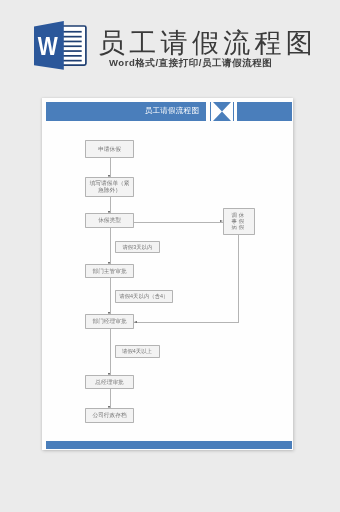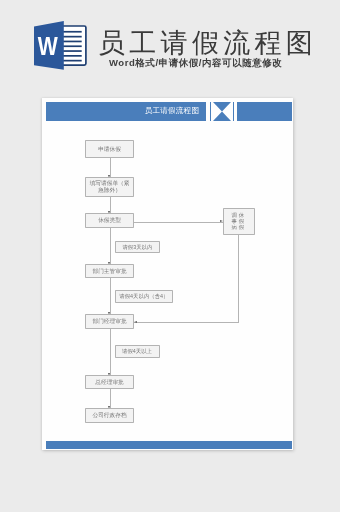--- a/index.html
+++ b/index.html
@@ -54,21 +54,21 @@
         <rect x="32.1" y="39.0" width="18.6" height="1.7"></rect>
         <rect x="32.1" y="43.8" width="18.6" height="1.7"></rect>
       </g>
 
       <path d="M3 10.4 L32.8 4.9 L32.8 53.8 L3 49.3 Z" fill="#2b579a"></path>
       <text x="6.8" y="38.8" font-family="'Liberation Sans',sans-serif" font-size="25.5" font-weight="700" fill="#ffffff" textLength="20" lengthAdjust="spacingAndGlyphs">W</text>
     </svg>
   </div>
 
   <div class="title">员工请假流程图</div>
-  <div class="subtitle">Word格式/申请休假/内容可以随意修改</div>
+  <div class="subtitle">Word格式/直接打印/员工请假流程图</div>
 
   <div class="page">
     <div class="topbar">
       <div class="tb-main">
         <div class="barlabel">员工请假流程图</div>
       </div>
       <div class="tb-s1"></div>
       <div class="tb-x">
         <svg viewBox="0 0 18 19" width="18" height="19" xmlns="http://www.w3.org/2000/svg">
           <polygon points="0,0 18,0 9,9.5" fill="#4a7ebb"></polygon>

